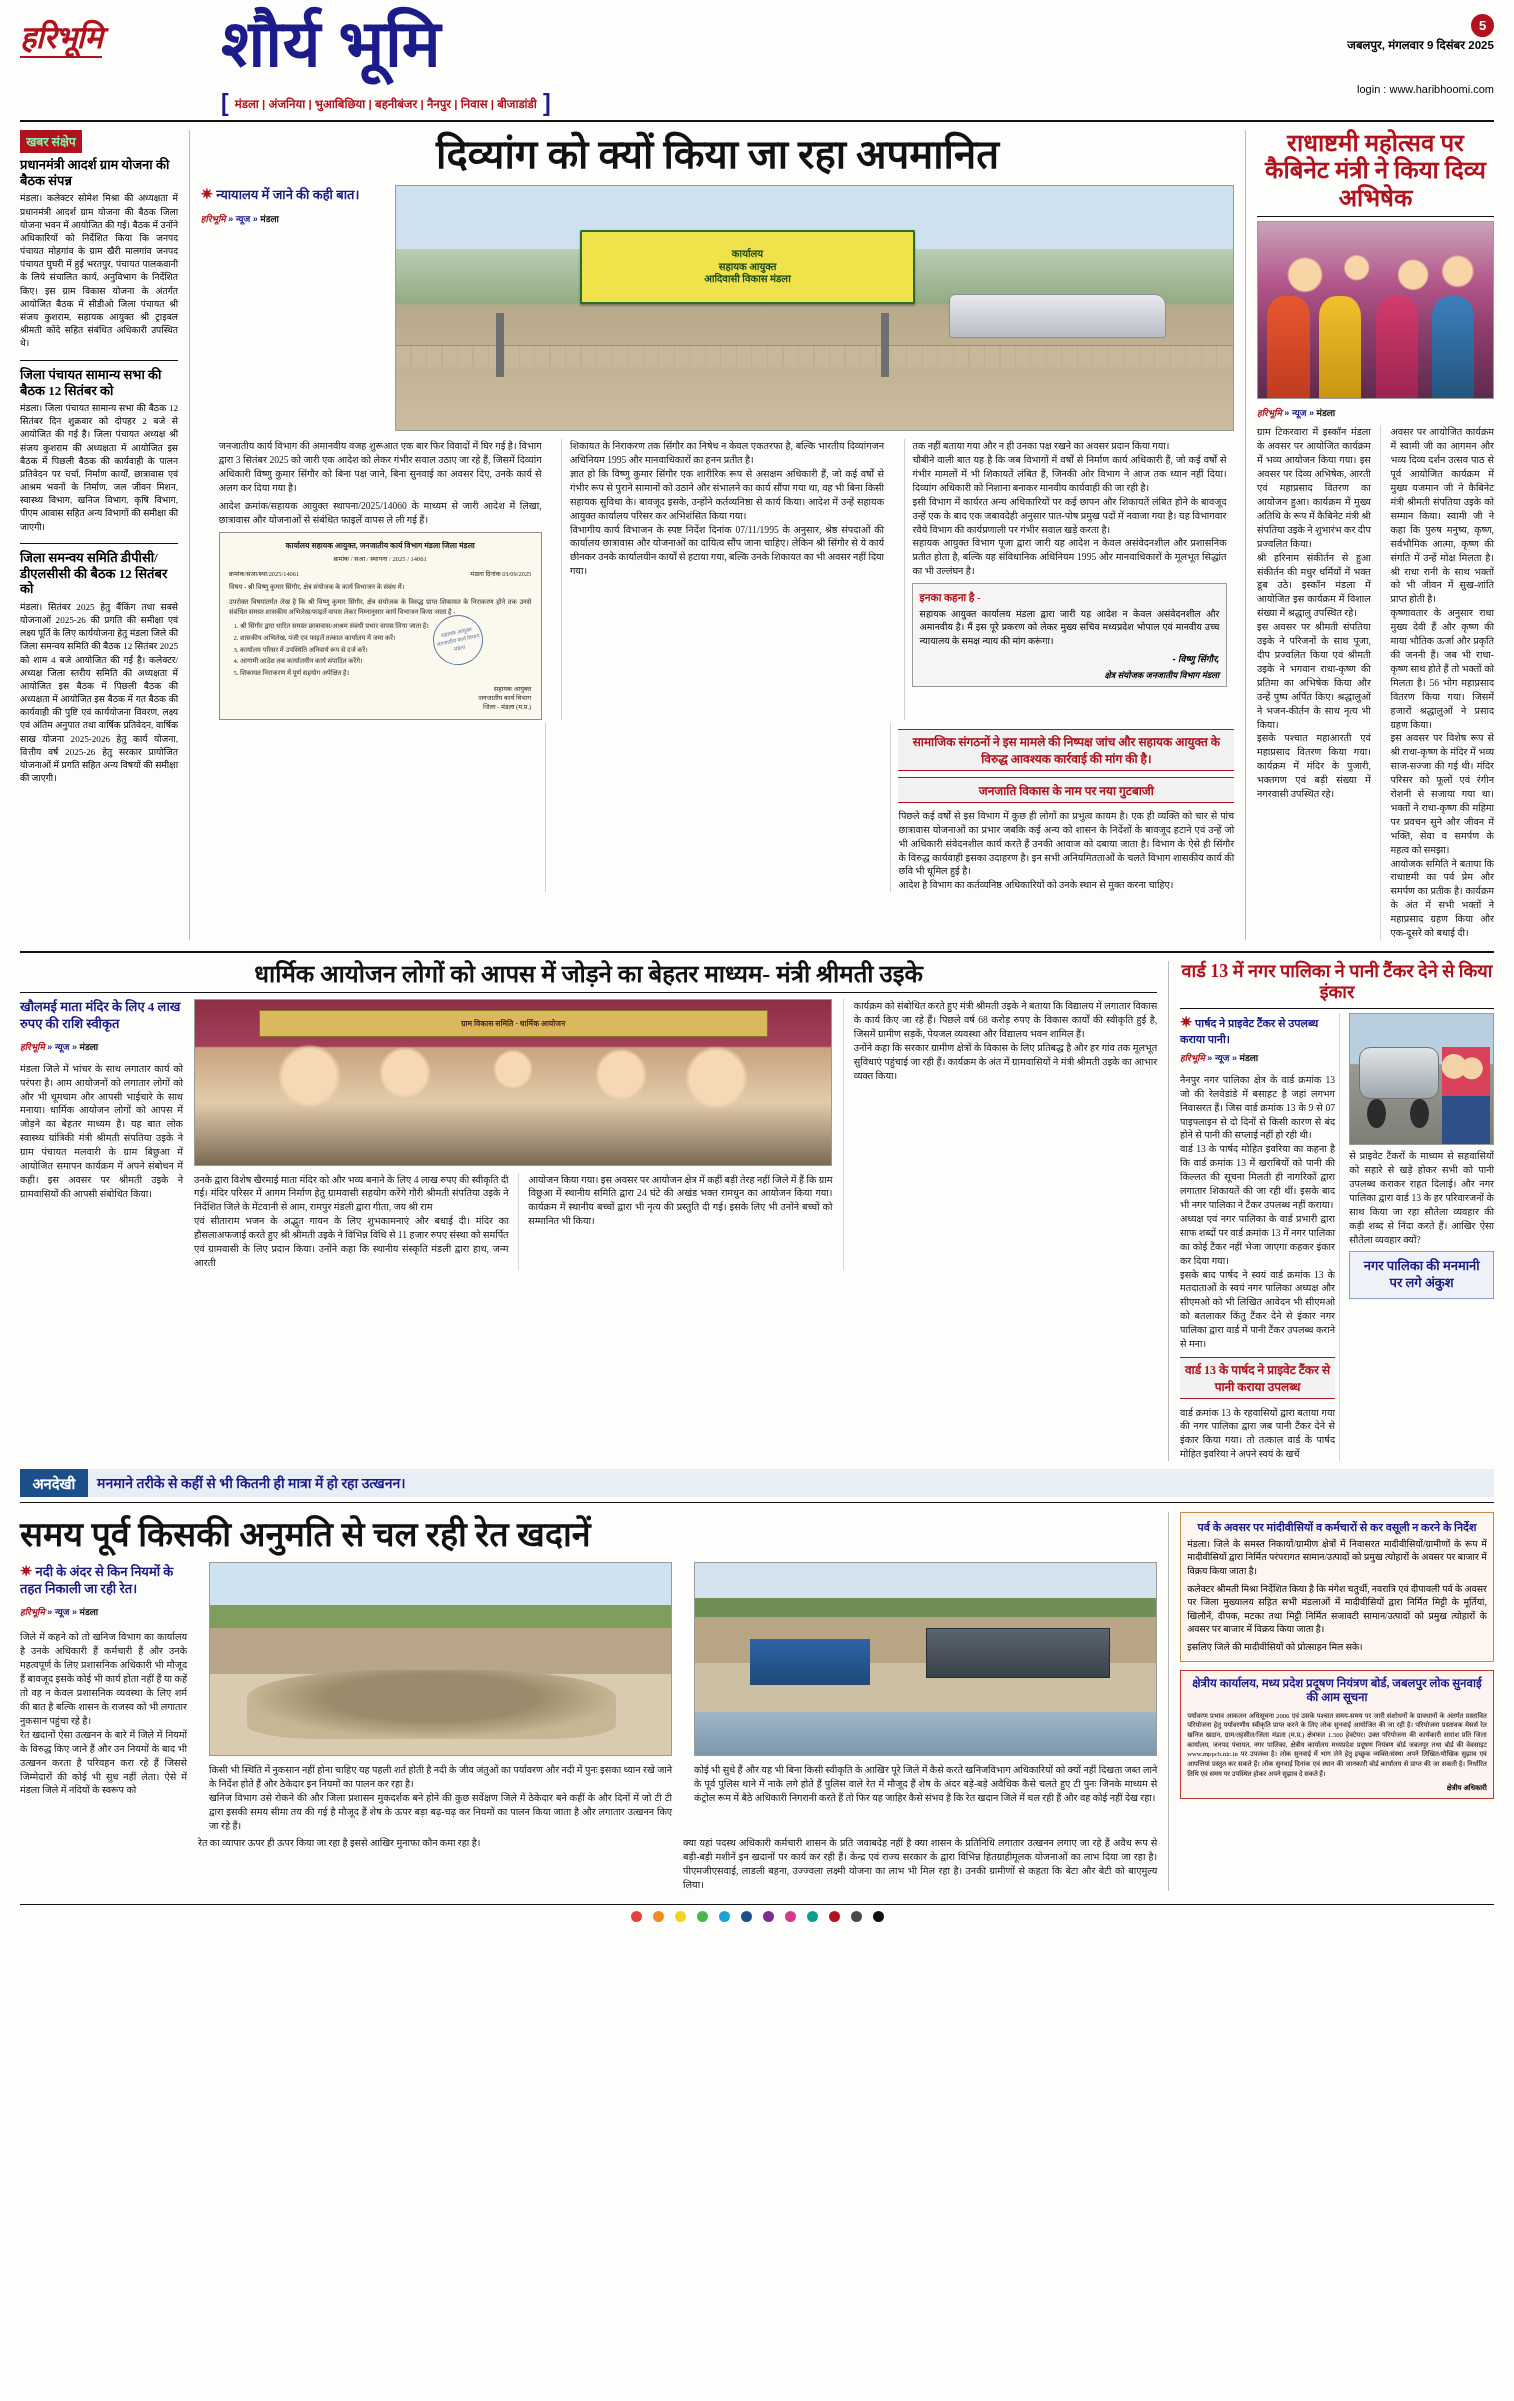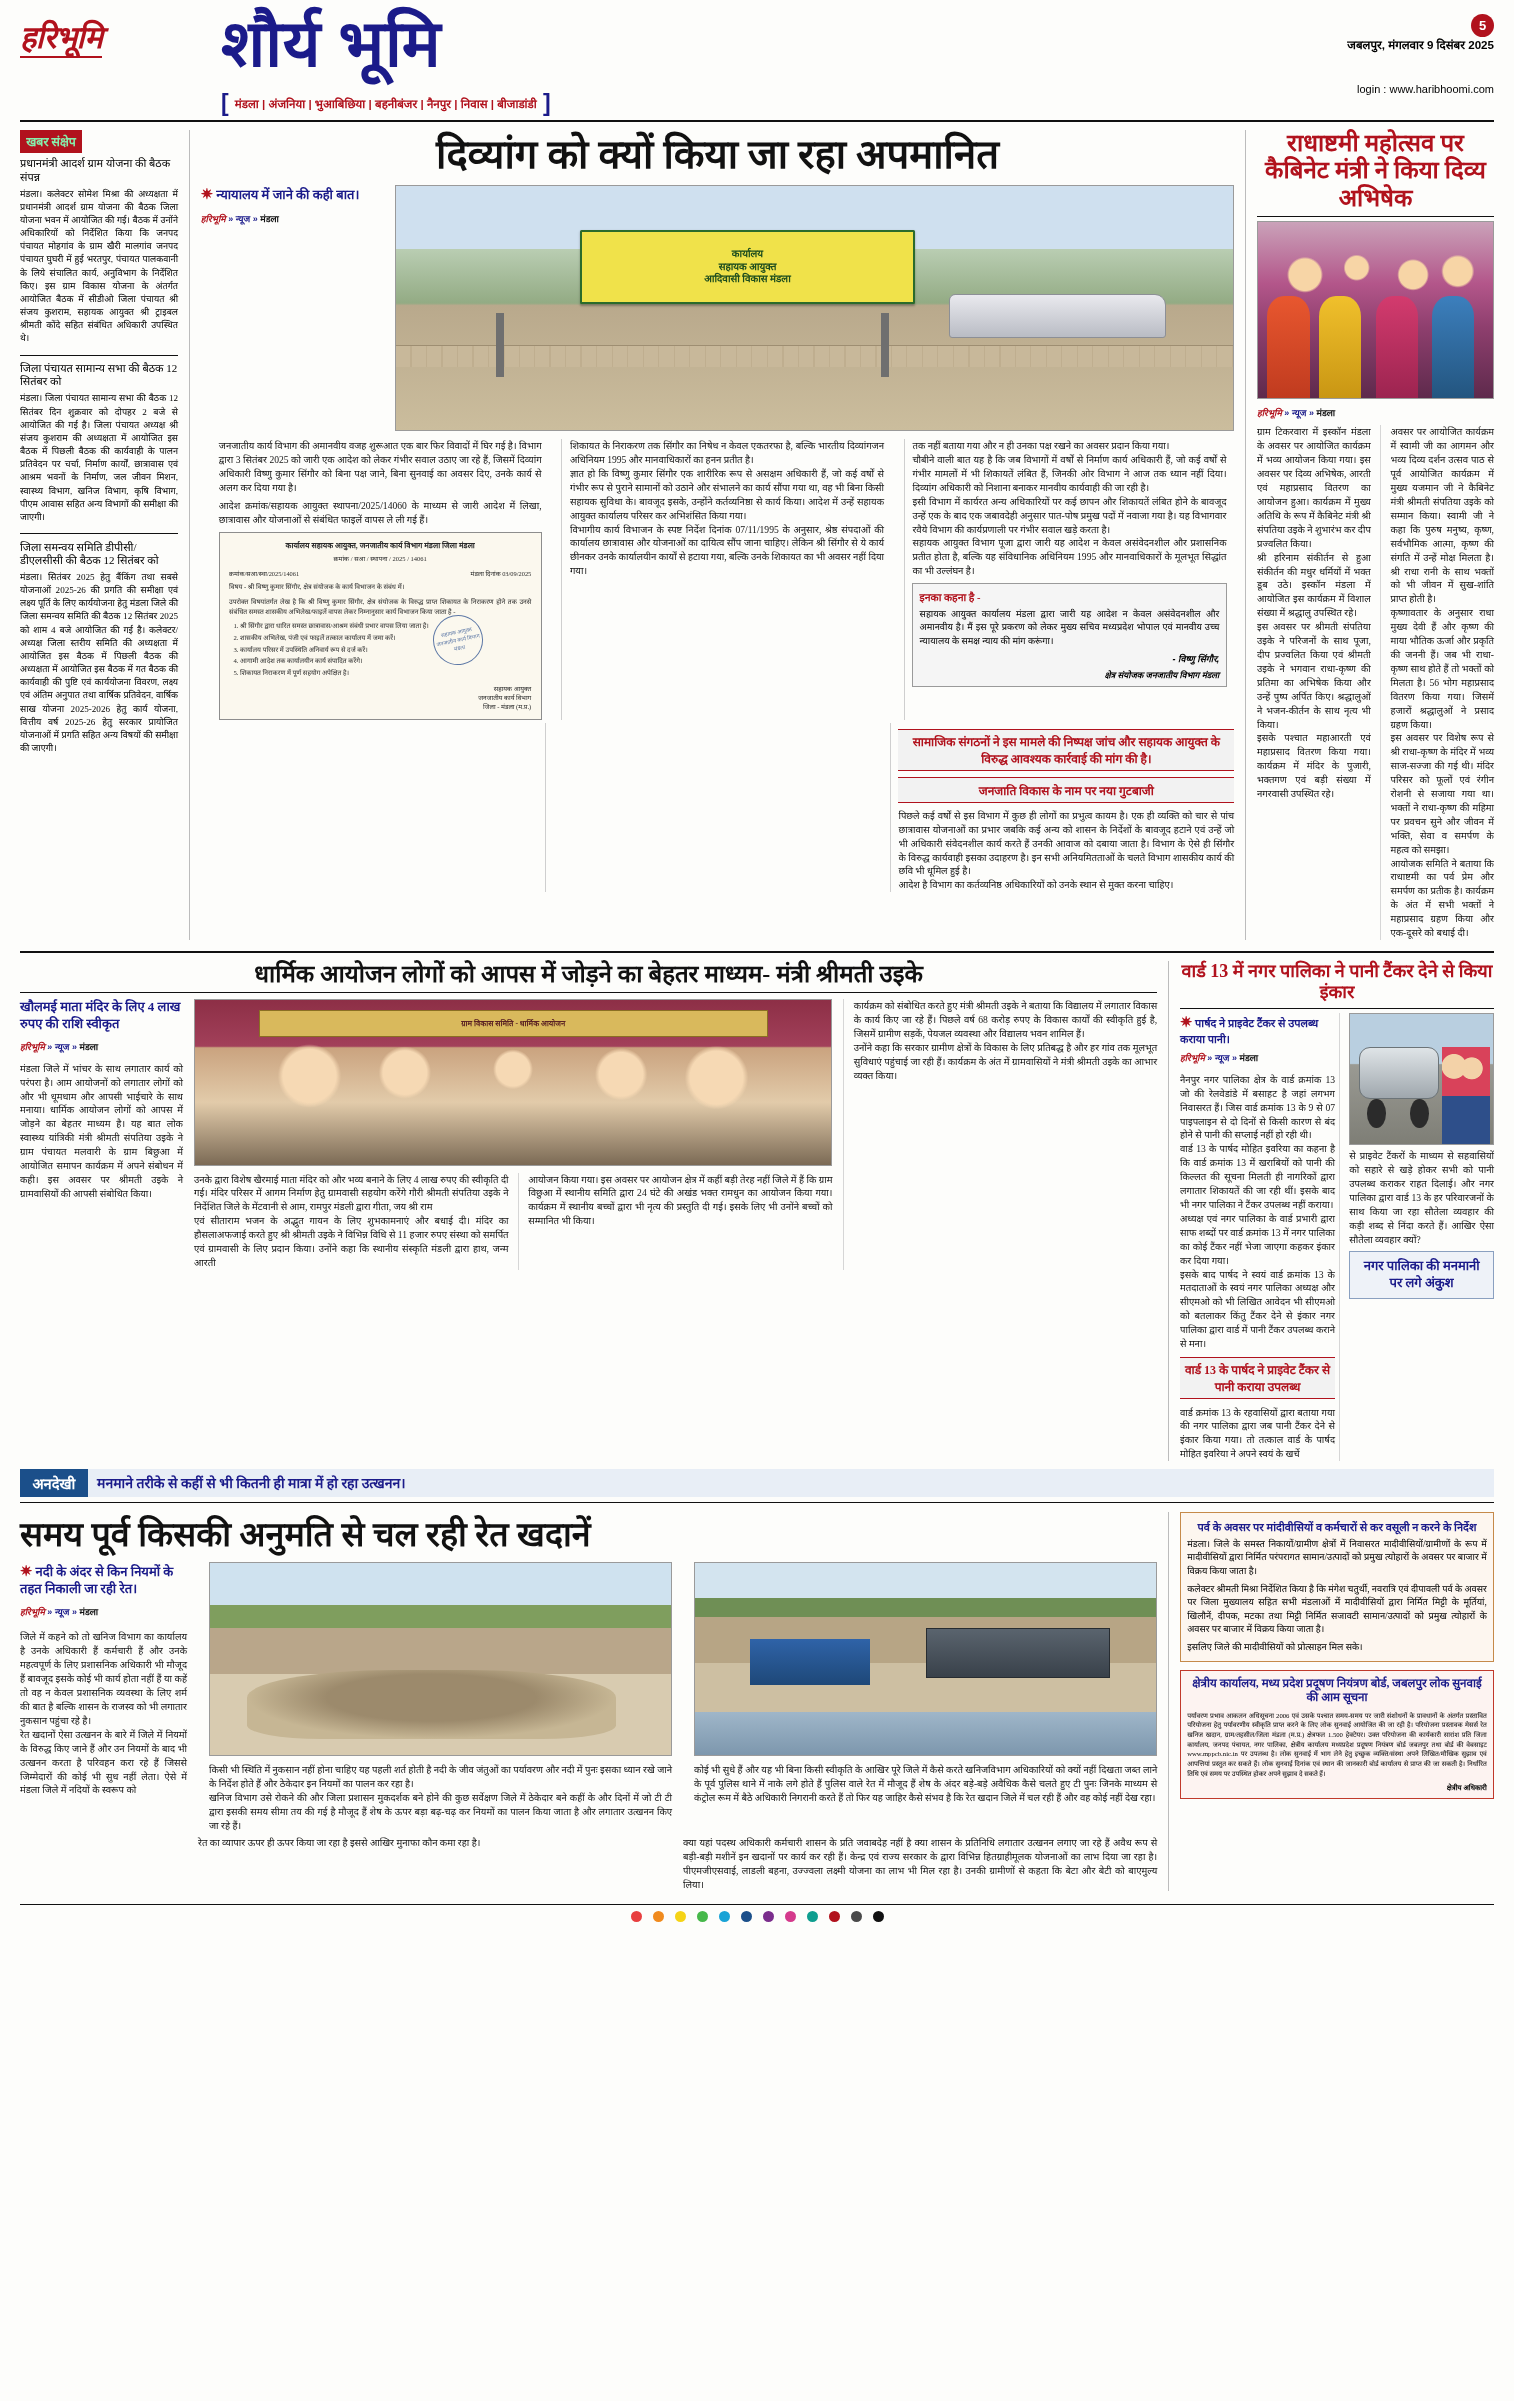--- a/index.html
+++ b/index.html
@@ -336,21 +336,21 @@
   }
 
   
   .rail-head {
     background: #b1121d; color: #86efac; font-weight: bold; font-size: 12.4px;
     padding: 3.1px 6.2px; display: inline-block; margin-bottom: 4.6px;
     font-family: "Liberation Serif", serif;
   }
   .rail-item { margin-bottom: 9.3px; }
   .rail-item .rh {
-    font-size: 11px; font-weight: normal; line-height: 1.2; margin-bottom: 3.9px;
+    font-size: 13px; font-weight: bold; line-height: 1.2; margin-bottom: 3.9px;
     font-family: "Liberation Serif", serif;
   }
   .rail-item .rb { font-size: 9.1px; line-height: 1.45; text-align: justify; font-family: "Liberation Serif", serif; }
   .rail-sep { border-top: 0.8px solid #111; margin: 6.2px 0; }
 
   
   .notice {
     border: 1.5px solid #c0392b;
     background: #fdf3f1;
     padding: 6.2px;

